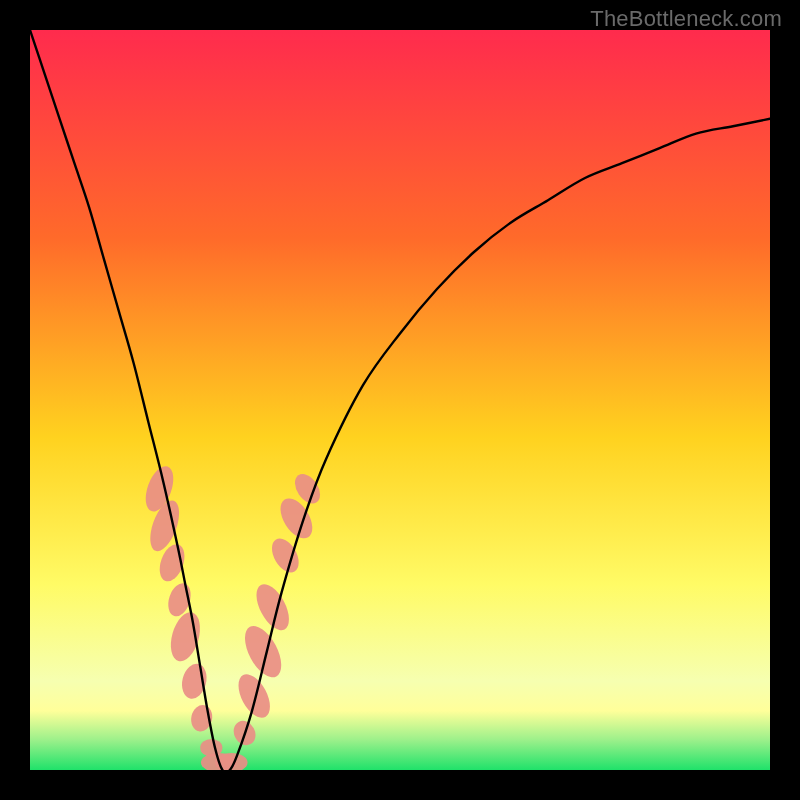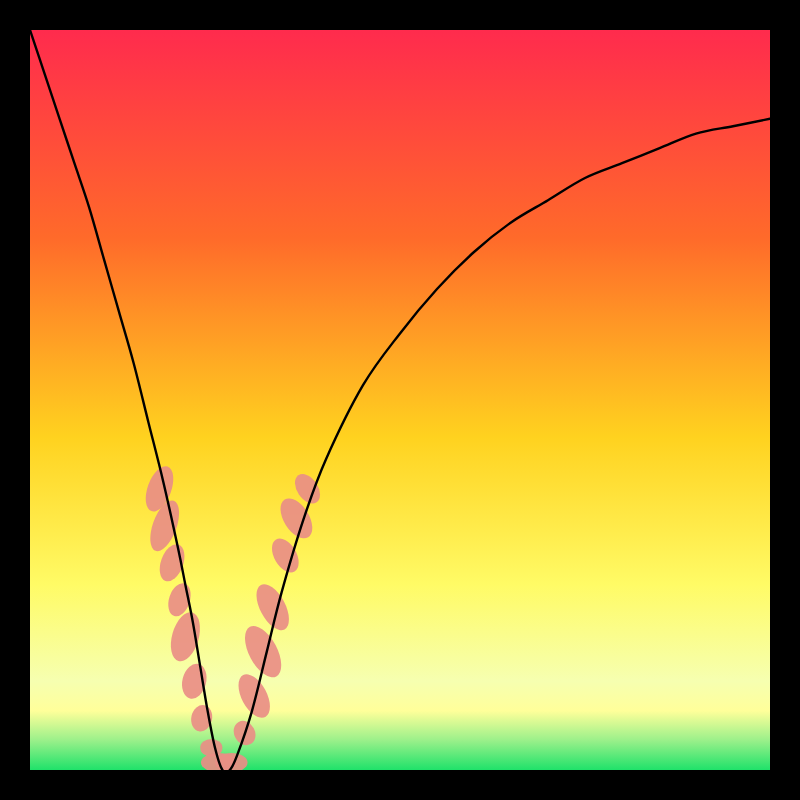--- a/index.html
+++ b/index.html
@@ -83,13 +83,14 @@
           <ellipse cx="233.10" cy="621.60" rx="14.06" ry="28.12" fill="#e98e86" stroke="#d47b73" stroke-width="0" opacity="0.92" transform="rotate(-28 233.10 621.60)"></ellipse>
           <ellipse cx="242.72" cy="577.20" rx="12.58" ry="25.16" fill="#e98e86" stroke="#d47b73" stroke-width="0" opacity="0.92" transform="rotate(-28 242.72 577.20)"></ellipse>
           <ellipse cx="255.30" cy="525.40" rx="11.10" ry="18.50" fill="#e98e86" stroke="#d47b73" stroke-width="0" opacity="0.92" transform="rotate(-30 255.30 525.40)"></ellipse>
           <ellipse cx="266.40" cy="488.40" rx="12.58" ry="22.20" fill="#e98e86" stroke="#d47b73" stroke-width="0" opacity="0.92" transform="rotate(-32 266.40 488.40)"></ellipse>
           <ellipse cx="277.50" cy="458.80" rx="10.36" ry="16.28" fill="#e98e86" stroke="#d47b73" stroke-width="0" opacity="0.92" transform="rotate(-34 277.50 458.80)"></ellipse>
         </g>
       <path id="curve-path" fill="none" stroke="#000000" stroke-width="2.4" stroke-linecap="round" d="M 0 0 C 2.47 7.40, 9.87 29.60, 14.80 44.40 C 19.73 59.20, 24.67 74.00, 29.60 88.80 C 34.53 103.60, 39.47 118.40, 44.40 133.20 C 49.33 148.00, 54.27 161.57, 59.20 177.60 C 64.13 193.63, 69.07 212.13, 74.00 229.40 C 78.93 246.67, 83.87 263.93, 88.80 281.20 C 93.73 298.47, 98.67 314.50, 103.60 333.00 C 108.53 351.50, 113.47 372.47, 118.40 392.20 C 123.33 411.93, 128.27 430.43, 133.20 451.40 C 138.13 472.37, 144.30 500.73, 148.00 518.00 C 151.70 535.27, 152.93 542.67, 155.40 555.00 C 157.87 567.33, 160.33 578.43, 162.80 592.00 C 165.27 605.57, 167.73 621.60, 170.20 636.40 C 172.67 651.20, 175.13 667.23, 177.60 680.80 C 180.07 694.37, 182.53 707.93, 185.00 717.80 C 187.47 727.67, 189.93 736.30, 192.40 740.00 C 194.87 743.70, 197.33 742.47, 199.80 740.00 C 202.27 737.53, 203.50 735.07, 207.20 725.20 C 210.90 715.33, 217.07 698.07, 222.00 680.80 C 226.93 663.53, 231.87 641.33, 236.80 621.60 C 241.73 601.87, 245.43 584.60, 251.60 562.40 C 257.77 540.20, 266.40 510.60, 273.80 488.40 C 281.20 466.20, 286.13 451.40, 296.00 429.20 C 305.87 407.00, 320.67 376.17, 333.00 355.20 C 345.33 334.23, 357.67 319.43, 370.00 303.40 C 382.33 287.37, 394.67 272.57, 407.00 259.00 C 419.33 245.43, 431.67 233.10, 444.00 222.00 C 456.33 210.90, 468.67 201.03, 481.00 192.40 C 493.33 183.77, 505.67 177.60, 518.00 170.20 C 530.33 162.80, 542.67 154.17, 555.00 148.00 C 567.33 141.83, 579.67 138.13, 592.00 133.20 C 604.33 128.27, 616.67 123.33, 629.00 118.40 C 641.33 113.47, 653.67 107.30, 666.00 103.60 C 678.33 99.90, 690.67 98.67, 703.00 96.20 C 715.33 93.73, 733.83 90.03, 740.00 88.80"></path>
     </svg>
   </div>
 
+  <div class="watermark">TheBottleneck.com</div>
 </div>
 
 </body></html>

